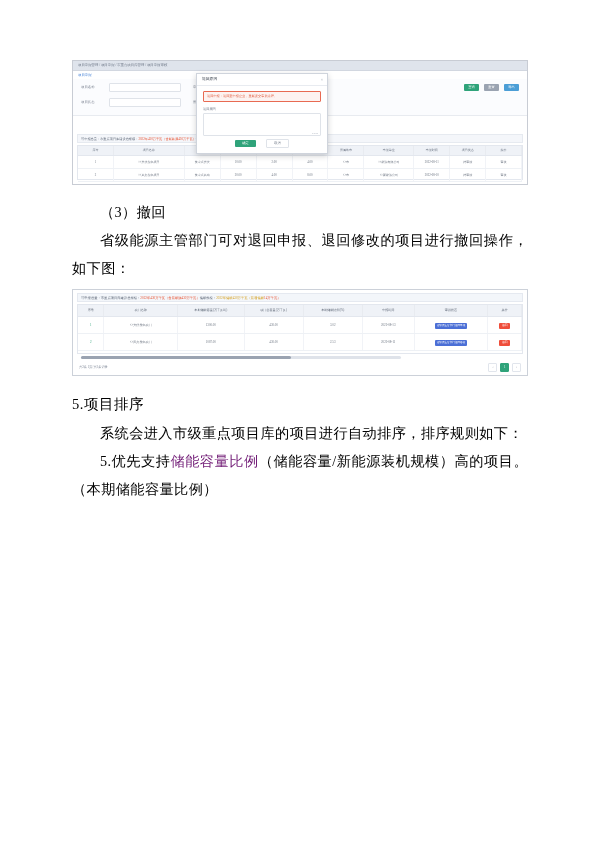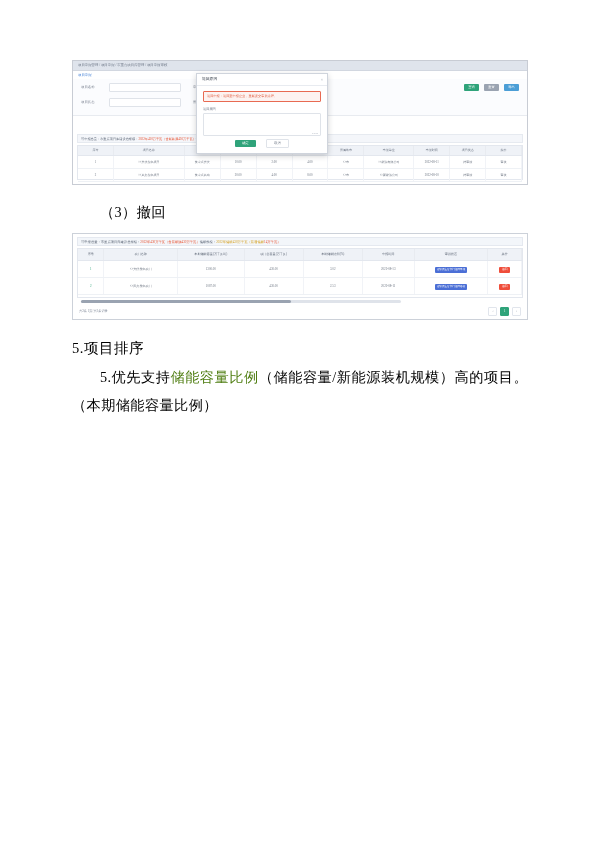--- a/index.html
+++ b/index.html
@@ -236,21 +236,21 @@
     font-family: Liberation Serif, serif;
   }
   .indent { text-indent: 28px; }
   .h-title {
     font-size: 14.5px;
     font-weight: normal;
     line-height: 30px;
     color: #000;
     letter-spacing: .5px;
   }
-  .red { color: #4d7c0f; }
+  .red { color: #701a75; }
   .gap-s { height: 7px; }
   .gap-m { height: 13px; }
 
   
   .shot2 {
     width: 456px;
     height: 87px;
     border: 1px solid #ccd1d9;
     background: #ffffff;
     position: relative;
@@ -479,20 +479,21 @@
         <div class="modal-ft">
           <span class="mb-primary">确定</span>
           <span class="mb-default">取消</span>
         </div>
       </div>
     </div>
 
     <div class="gap-m"></div>
 
     <div class="para indent">（3）撤回</div>
+    <div class="para indent">省级能源主管部门可对退回申报、退回修改的项目进行撤回操作，如下图：</div>
 
     <div class="gap-s"></div>
 
     <div class="shot2">
       <div class="s2-ribbon">
         <span>可申报总量：</span><span>市重点项目库建设总规模：</span><span class="hl">2022年430万千瓦（含新能源430万千瓦）</span><span>储能规模：</span><span class="hl2">2022年储能430万千瓦（新增储能</span><span class="hl">14万千瓦）</span>
       </div>
 
       <div class="s2-table">
         <div class="s2-thead">
@@ -537,20 +538,21 @@
           <span>‹</span>
           <span class="cur">1</span>
           <span>›</span>
         </span>
       </div>
     </div>
 
     <div class="gap-m"></div>
 
     <div class="h-title">5.项目排序</div>
+    <div class="para indent">系统会进入市级重点项目库的项目进行自动排序，排序规则如下：</div>
 
     <div class="para indent"><span>5.优先支持</span><span class="red">储能容量比例</span><span>（储能容量/新能源装机规模）高的项目。（本期储能容量比例）</span></div>
 
 
 
   </div>
 
 </div>
 
 </body></html>

